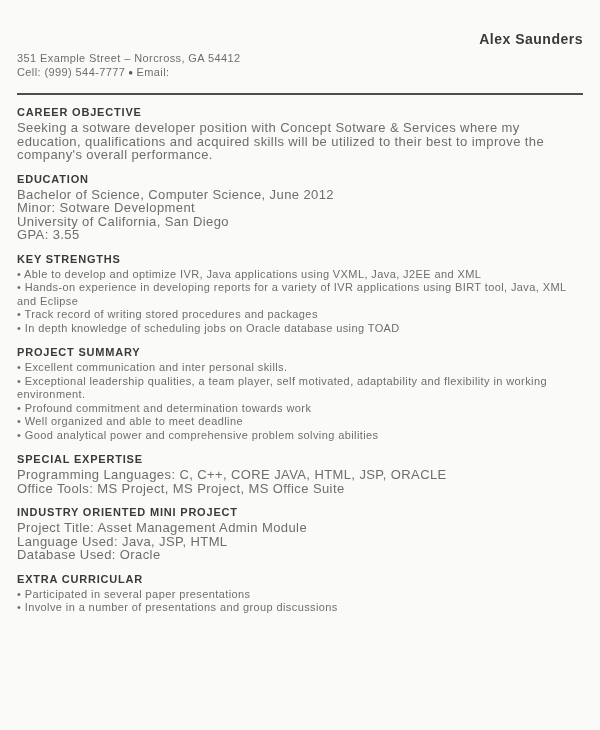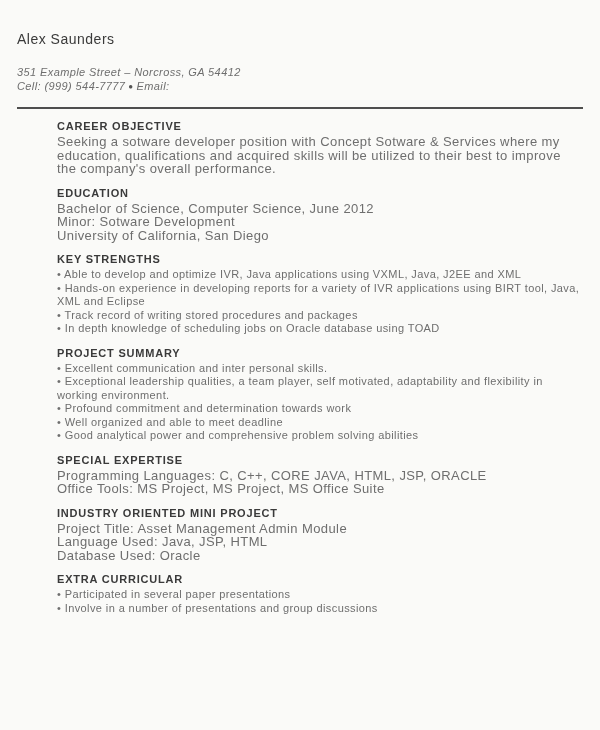--- a/index.html
+++ b/index.html
@@ -14,47 +14,47 @@
     background: #fafaf8;
     font-family: "Liberation Sans", "DejaVu Sans", sans-serif;
     color: #6e6e6e;
   }
   .page {
     width: 600px;
     height: 730px;
     padding: 31px 17px 0 17px;
   }
   h1 {
-    margin: 0 0 18px 0;
+    margin: 0 0 4px 0;
     font-size: 14px;
-    font-weight: normal;
+    font-weight: bold;
     color: #3a3a3a;
     letter-spacing: 0.5px;
+    text-align: right;
   }
   .contact p {
     margin: 0;
     font-size: 11px;
     line-height: 14px;
     letter-spacing: 0.4px;
     color: #6e6e6e;
-    font-style: italic;
   }
   .dot {
     display: inline-block;
     font-size: 8px;
     color: #555;
     margin: 0 3px;
     vertical-align: 1px;
   }
   hr.rule {
     border: none;
     border-top: 2px solid #4e4e4e;
     margin: 13px 0 4px 0;
   }
-  .section { margin-top: 11px; margin-left: 40px; }
+  .section { margin-top: 11px; }
   .section h2 {
     margin: 0 0 3px 0;
     font-size: 11px;
     font-weight: bold;
     color: #3a3a3a;
     letter-spacing: 0.8px;
   }
   .section p.line {
     margin: 0;
     font-size: 13px;
@@ -90,20 +90,21 @@
   <main id="sections">
       <section class="section">
         <h2>CAREER OBJECTIVE</h2>
         <p class="line">Seeking a sotware developer position with Concept Sotware &amp; Services where my education, qualifications and acquired skills will be utilized to their best to improve the company's overall performance.</p>
       </section>
       <section class="section">
         <h2>EDUCATION</h2>
         <p class="line">Bachelor of Science, Computer Science, June 2012</p>
         <p class="line">Minor: Sotware Development</p>
         <p class="line">University of California, San Diego</p>
+        <p class="line">GPA: 3.55</p>
       </section>
       <section class="section">
         <h2>KEY STRENGTHS</h2>
         <ul>
           <li>Able to develop and optimize IVR, Java applications using VXML, Java, J2EE and XML</li>
           <li>Hands-on experience in developing reports for a variety of IVR applications using BIRT tool, Java, XML and Eclipse</li>
           <li>Track record of writing stored procedures and packages</li>
           <li>In depth knowledge of scheduling jobs on Oracle database using TOAD</li>
         </ul>
       </section>

